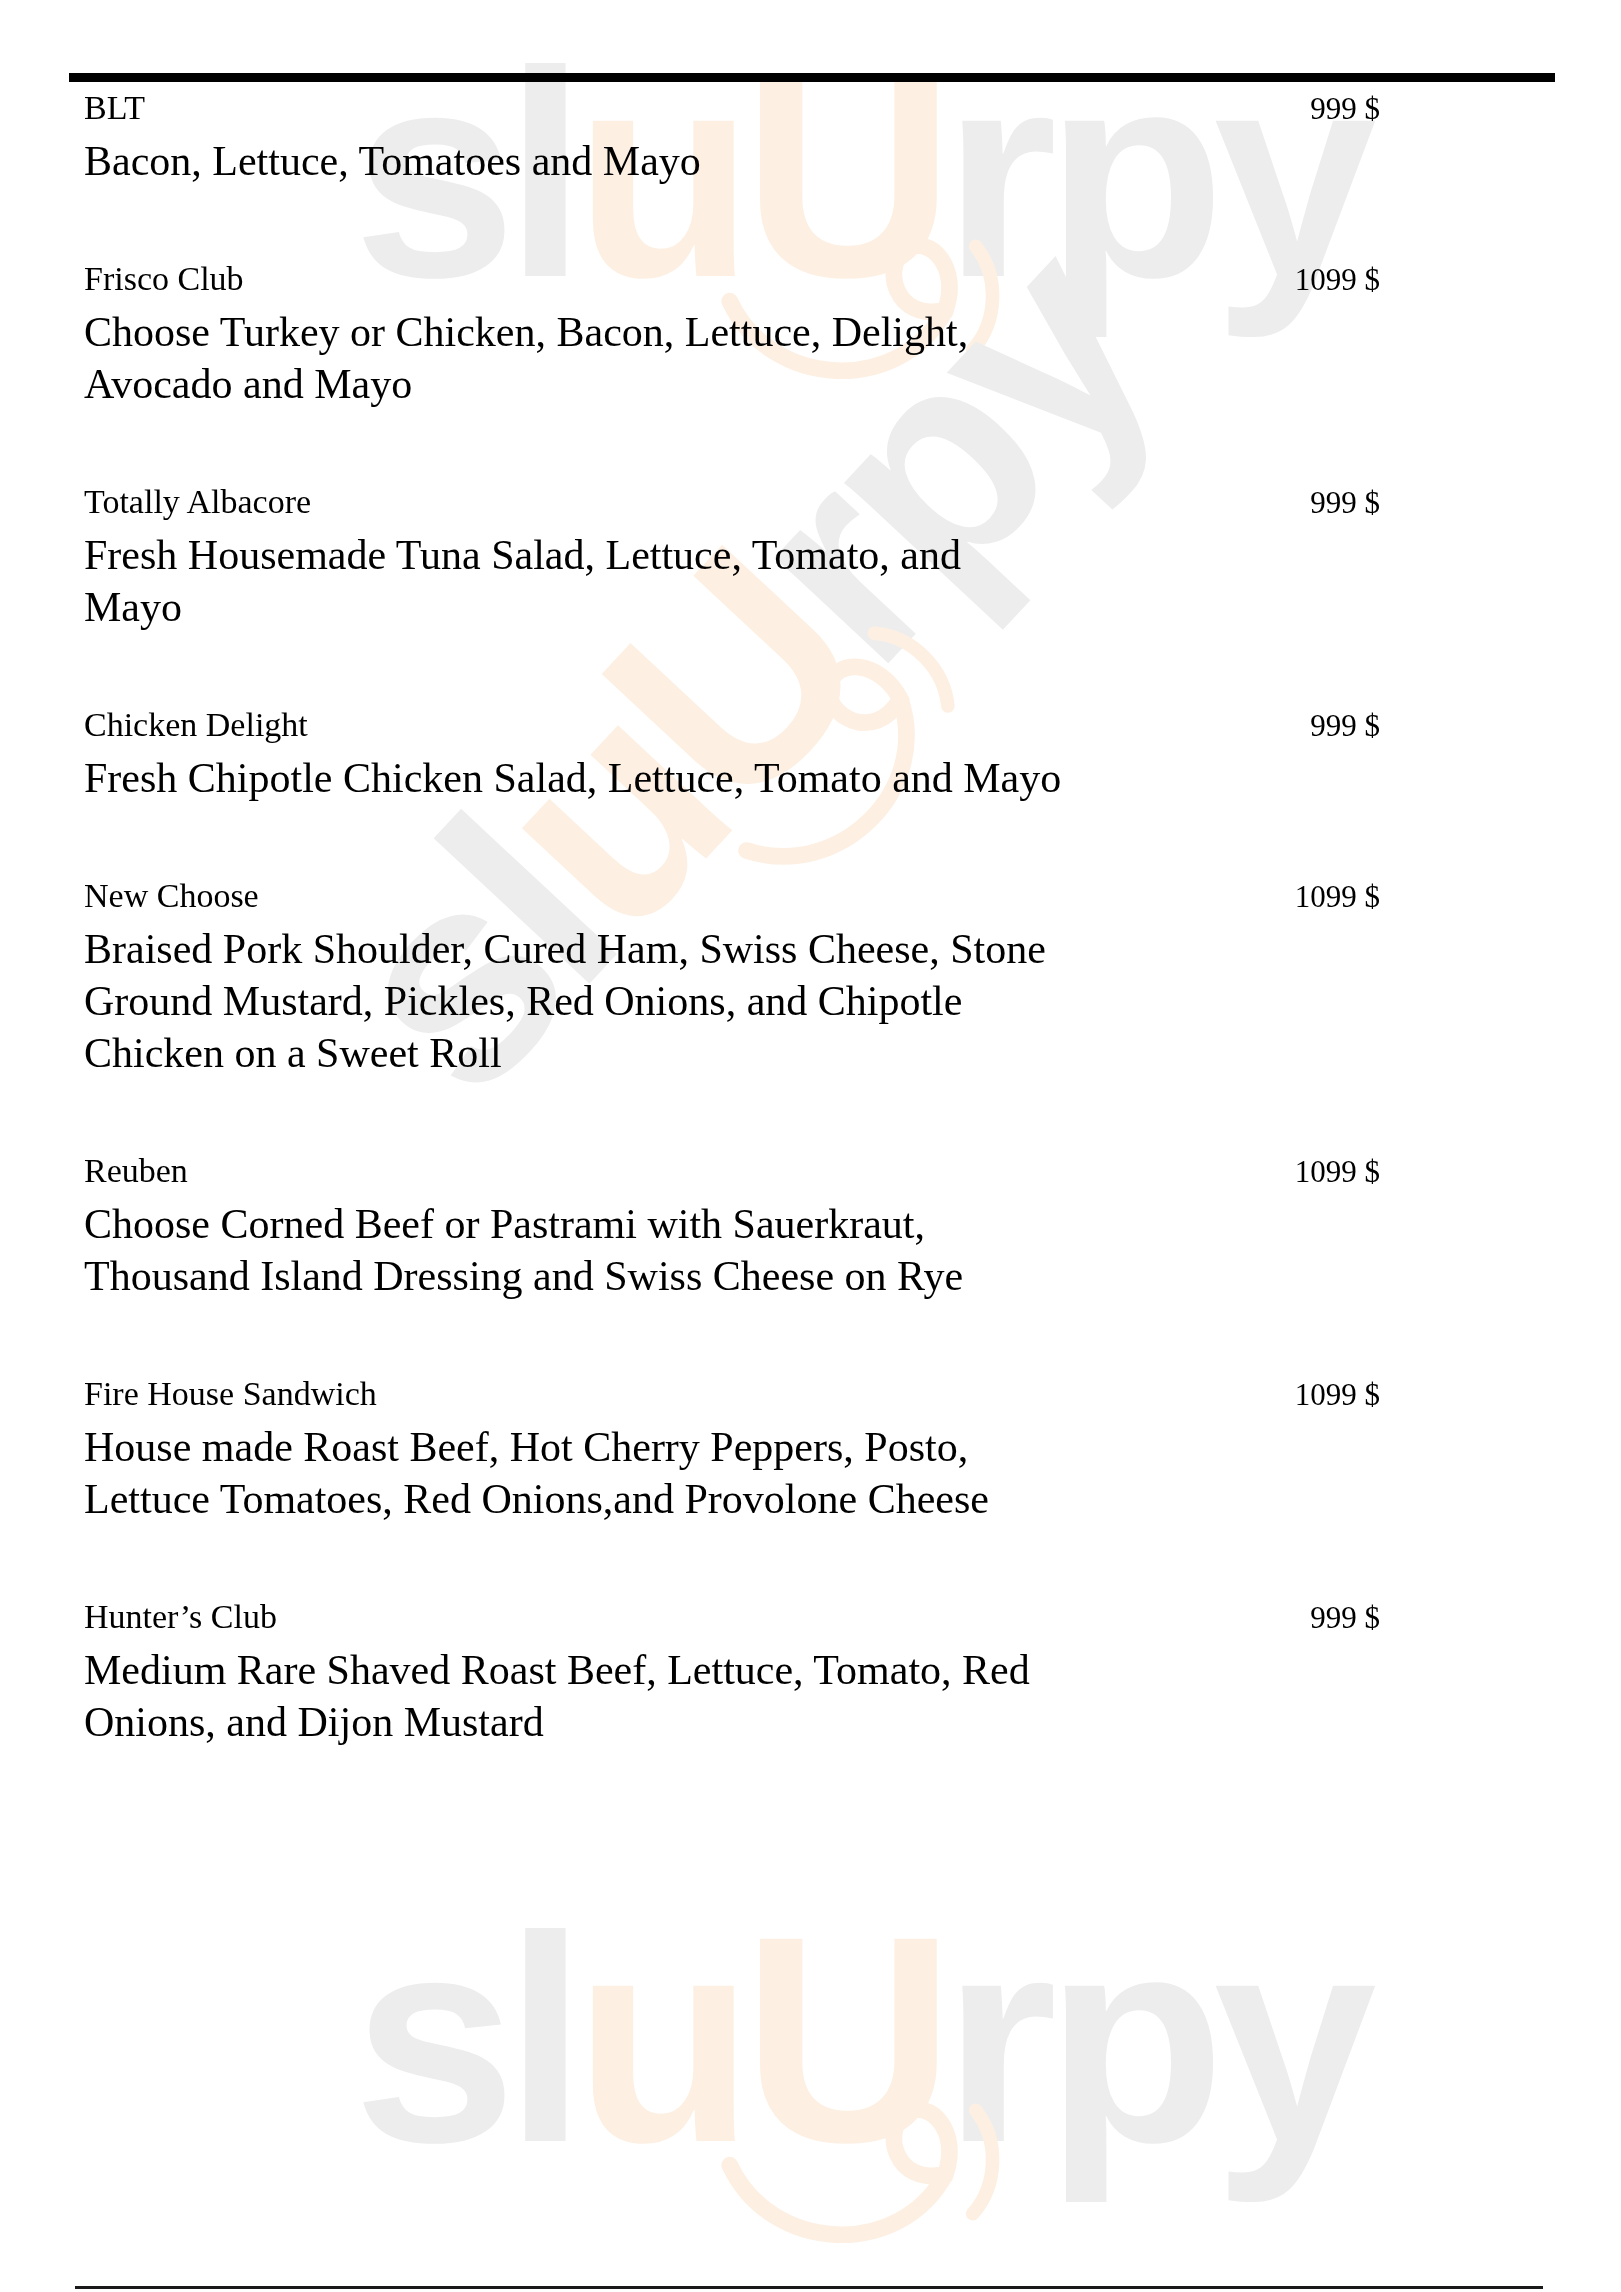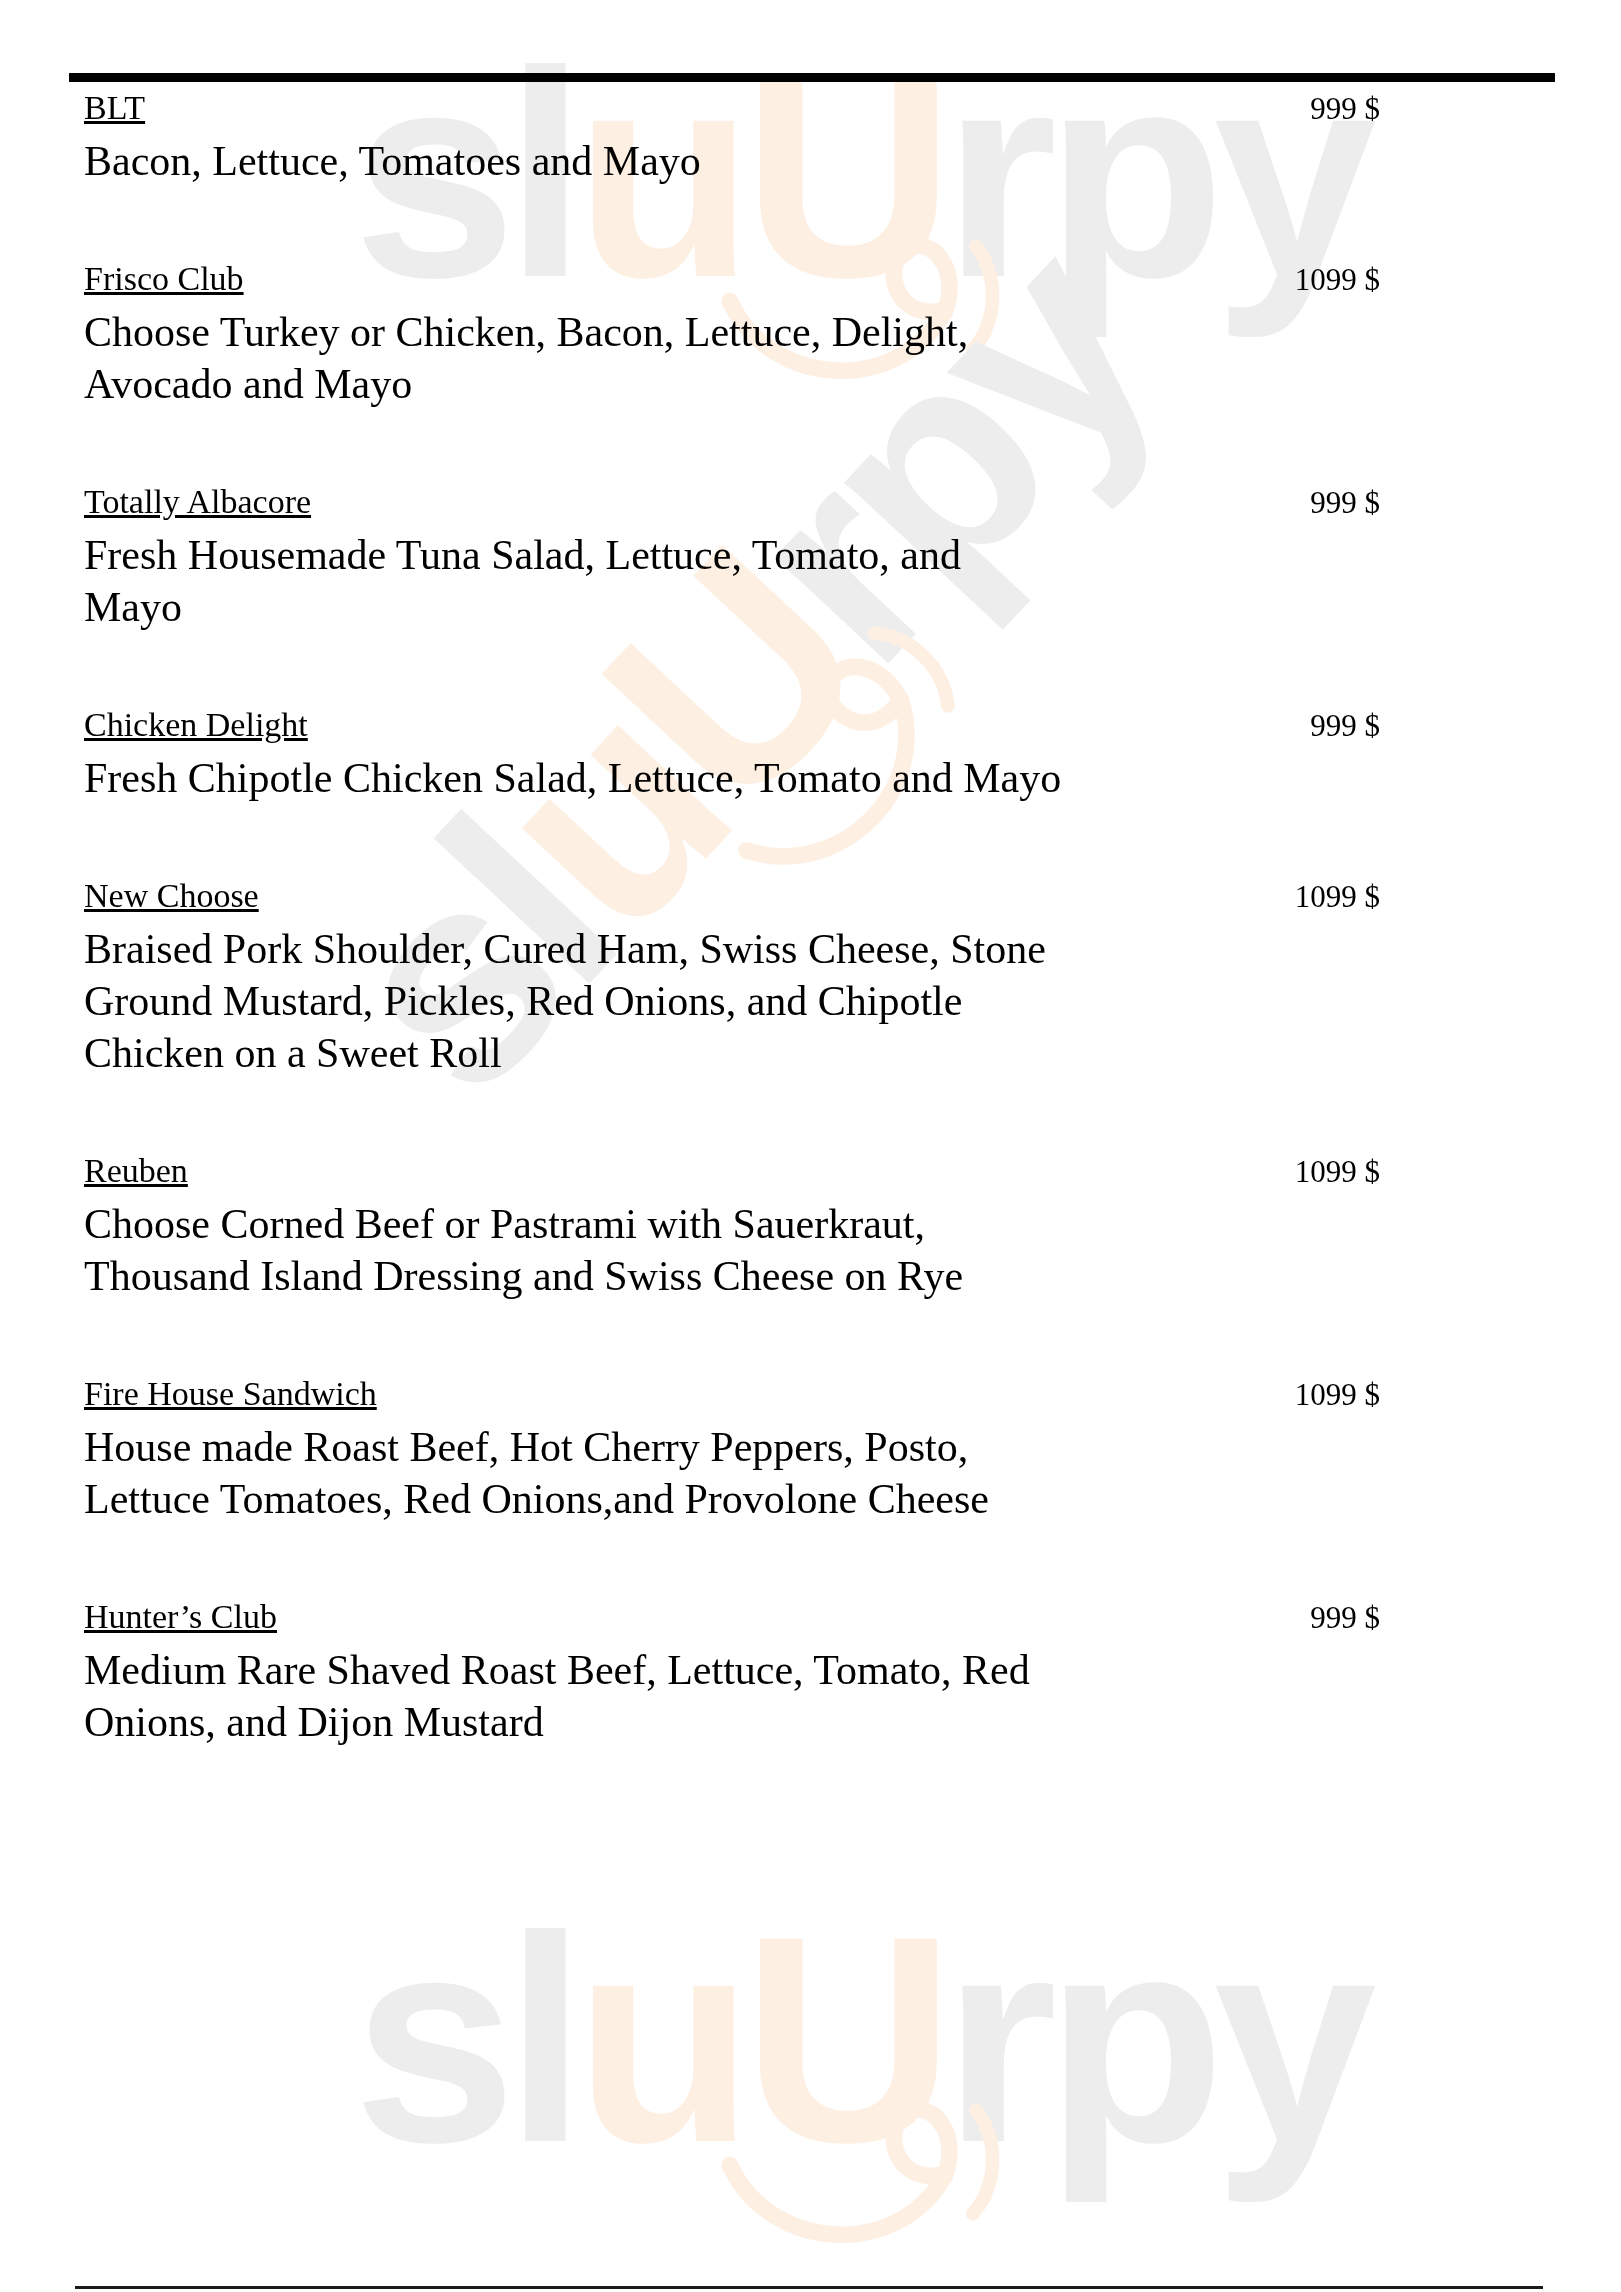--- a/index.html
+++ b/index.html
@@ -100,21 +100,20 @@
   }
   .item-head {
     display: flex;
     align-items: baseline;
     justify-content: space-between;
   }
   .item-name {
     font-size: 34px;
     line-height: 52px;
     white-space: nowrap;
-    text-decoration: underline;
   }
   .item-price {
     font-size: 31px;
     line-height: 52px;
     white-space: nowrap;
     text-align: right;
   }
   .item-desc {
     font-size: 42px;
     line-height: 52px;

